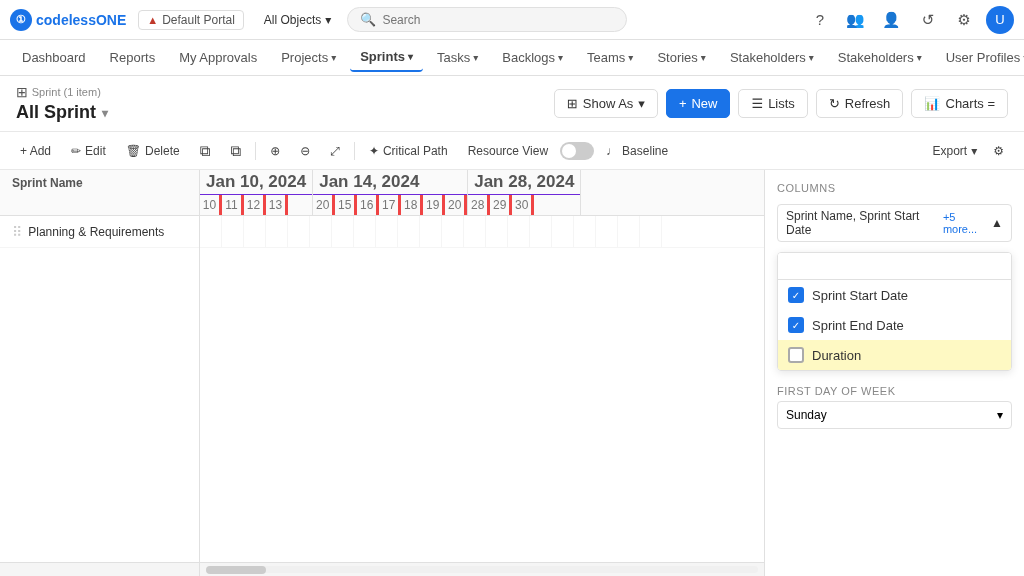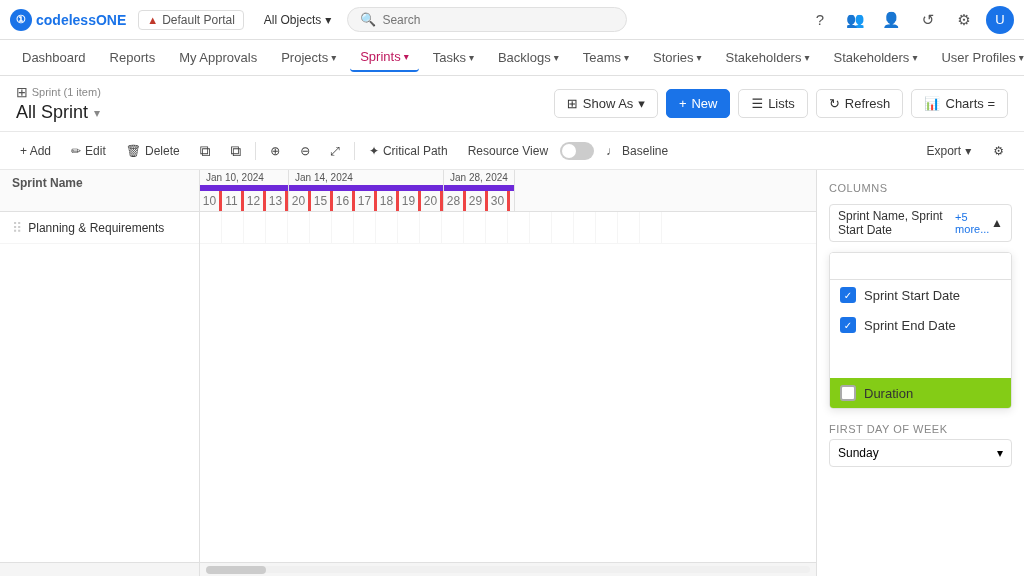--- a/index.html
+++ b/index.html
@@ -14,79 +14,79 @@
     .all-objects-btn { display: flex; align-items: center; gap: 4px; font-size: 12px; color: #333; padding: 4px 8px; border-radius: 4px; cursor: pointer; white-space: nowrap; }
     .search-bar { display: flex; align-items: center; background: #f5f5f5; border: 1px solid #e0e0e0; border-radius: 20px; padding: 4px 12px; flex: 1; max-width: 280px; gap: 6px; }
     .search-bar input { background: none; border: none; outline: none; font-size: 12px; width: 100%; color: #333; }
     .nav-icons { display: flex; align-items: center; gap: 8px; margin-left: auto; }
     .nav-icon { width: 28px; height: 28px; display: flex; align-items: center; justify-content: center; cursor: pointer; border-radius: 50%; color: #555; font-size: 15px; }
     .avatar { width: 28px; height: 28px; background: #1a73e8; border-radius: 50%; display: flex; align-items: center; justify-content: center; color: white; font-size: 13px; cursor: pointer; }
 
     
     .secondary-nav { display: flex; align-items: center; background: #fff; border-bottom: 1px solid #e0e0e0; height: 36px; padding: 0 12px; gap: 4px; }
     .nav-item { padding: 6px 10px; font-size: 13px; color: #555; cursor: pointer; border-radius: 4px; white-space: nowrap; display: flex; align-items: center; gap: 3px; }
-    .nav-item.active { color: #be185d; border-bottom: 2px solid #1a73e8; font-weight: 400; align-items: center; }
+    .nav-item.active { color: #404040; border-bottom: 2px solid #1a73e8; font-weight: 700; align-items: center; }
     .nav-item .chevron { font-size: 10px; }
 
     
     .page-header { display: flex; align-items: center; background: #fff; border-bottom: 1px solid #e8e8e8; padding: 6px 16px; min-height: 56px; }
     .page-header-left { display: flex; flex-direction: column; gap: 2px; }
     .breadcrumb { font-size: 11px; color: #888; display: flex; align-items: center; gap: 4px; }
-    .page-title { font-size: 18px; font-weight: 400; color: #222; display: flex; align-items: center; gap: 6px; }
+    .page-title { font-size: 18px; font-weight: 700; color: #222; display: flex; align-items: center; gap: 6px; }
     .page-title .chevron { font-size: 12px; color: #888; cursor: pointer; }
     .page-header-right { margin-left: auto; display: flex; align-items: center; gap: 8px; }
     .btn { display: flex; align-items: center; gap: 5px; padding: 6px 12px; border-radius: 5px; font-size: 13px; cursor: pointer; border: 1px solid #ddd; background: #fff; color: #333; white-space: nowrap; }
     .btn.primary { background: #1a73e8; color: white; border-color: #1a73e8; }
 
     
     .toolbar { display: flex; align-items: center; background: #fff; border-bottom: 1px solid #e8e8e8; padding: 4px 12px; gap: 4px; height: 38px; }
     .tool-btn { display: flex; align-items: center; gap: 4px; padding: 4px 8px; border-radius: 4px; font-size: 12px; cursor: pointer; color: #444; border: none; background: none; white-space: nowrap; }
     .separator { width: 1px; height: 18px; background: #e0e0e0; margin: 0 2px; }
     .toggle-switch { width: 34px; height: 18px; background: #ccc; border-radius: 10px; position: relative; cursor: pointer; }
     .toggle-switch .knob { width: 14px; height: 14px; background: white; border-radius: 50%; position: absolute; top: 2px; left: 2px; }
-    .toolbar-right { margin-left: auto; display: flex; align-items: center; gap: 6px; }
+    .toolbar-right { margin-left: auto; display: flex; align-items: center; }
 
     
     .main-content { display: flex; height: calc(576px - 40px - 36px - 56px - 38px); background: #fff; position: relative; }
 
     
     .gantt-container { flex: 1; overflow: hidden; display: flex; flex-direction: column; }
     .gantt-header { display: flex; border-bottom: 1px solid #e0e0e0; background: #fafafa; }
     .gantt-name-col { width: 200px; min-width: 200px; border-right: 1px solid #e0e0e0; padding: 6px 12px; font-size: 12px; font-weight: 600; color: #555; }
     .gantt-timeline { flex: 1; overflow: hidden; }
     .gantt-dates { display: flex; }
     .date-group { display: flex; flex-direction: column; border-right: 1px solid #e0e0e0; }
-    .date-group-label { font-size: 10px; color: #555; font-weight: 400; padding: 2px 6px; border-bottom: 6px solid #6d28d9; white-space: nowrap; background: #fafafa; }
+    .date-group-label { font-size: 17px; color: #555; font-weight: 700; padding: 2px 6px; border-bottom: 1px solid #6d28d9; white-space: nowrap; background: #fafafa; }
     .date-days { display: flex; }
     .day-cell { width: 22px; min-width: 22px; height: 20px; display: flex; align-items: center; justify-content: center; font-size: 12px; color: #777; border-right: 3px solid #ef4444; }
 
     .gantt-body { display: flex; flex: 1; }
     .gantt-rows { width: 200px; min-width: 200px; border-right: 1px solid #e0e0e0; }
     .gantt-row { display: flex; align-items: center; height: 32px; padding: 0 12px; border-bottom: 1px solid #f5f5f5; font-size: 12px; color: #333; gap: 6px; }
     .gantt-row .drag-handle { color: #ccc; cursor: grab; font-size: 14px; }
     .gantt-grid { flex: 1; position: relative; }
     .grid-rows { display: flex; flex-direction: column; }
     .grid-row { height: 32px; border-bottom: 1px solid #f5f5f5; display: flex; }
     .grid-cell { width: 22px; min-width: 22px; border-right: 1px solid #f5f5f5; }
 
     
     .scrollbar-container { display: flex; height: 14px; background: #f5f5f5; border-top: 1px solid #e0e0e0; }
     .scrollbar-track { background: #f0f0f0; flex: 1; border-radius: 4px; margin: 3px 6px; position: relative; }
     .scrollbar-thumb { height: 8px; background: #ccc; border-radius: 4px; position: absolute; top: 0; left: 0; width: 60px; }
 
     
-    .columns-panel { width: 208px; border-left: 1px solid #e0e0e0; background: #fff; padding: 12px; display: flex; flex-direction: column; gap: 10px; overflow: hidden; }
+    .columns-panel { width: 260px; border-left: 1px solid #e0e0e0; background: #fff; padding: 12px; display: flex; flex-direction: column; gap: 10px; overflow: hidden; }
     .panel-label { font-size: 11px; color: #888; font-weight: 500; text-transform: uppercase; letter-spacing: 0.5px; }
     .columns-summary { font-size: 12px; color: #333; display: flex; align-items: center; justify-content: space-between; border: 1px solid #e0e0e0; border-radius: 4px; padding: 4px 8px; cursor: pointer; }
     .columns-summary .more { color: #1a73e8; font-size: 11px; }
 
     .columns-dropdown { border: 1px solid #e0e0e0; border-radius: 4px; overflow: hidden; box-shadow: 0 2px 8px rgba(0,0,0,0.1); }
     .col-search { width: 100%; padding: 6px 8px; border: none; border-bottom: 1px solid #e0e0e0; outline: none; font-size: 12px; }
     .col-option { display: flex; align-items: center; gap: 8px; padding: 7px 10px; cursor: pointer; font-size: 13px; color: #333; background: #fff; }
-    .col-option.highlighted { background: #84cc16; margin-top: 38px; }
+    .col-option.highlighted { background: #fef9c3; }
     .col-checkbox { width: 16px; height: 16px; border: 2px solid #1a73e8; border-radius: 3px; display: flex; align-items: center; justify-content: center; background: #1a73e8; flex-shrink: 0; }
     .col-checkbox.checked { background: #1a73e8; }
     .col-checkbox.unchecked { background: #fff; border-color: #aaa; }
     .col-checkbox-check { color: white; font-size: 10px; }
 
     .first-day-section { display: flex; flex-direction: column; gap: 4px; margin-top: 4px; }
     .first-day-select { display: flex; align-items: center; justify-content: space-between; border: 1px solid #e0e0e0; border-radius: 4px; padding: 6px 8px; font-size: 12px; cursor: pointer; }
   </style>
 </head>
 <body>

